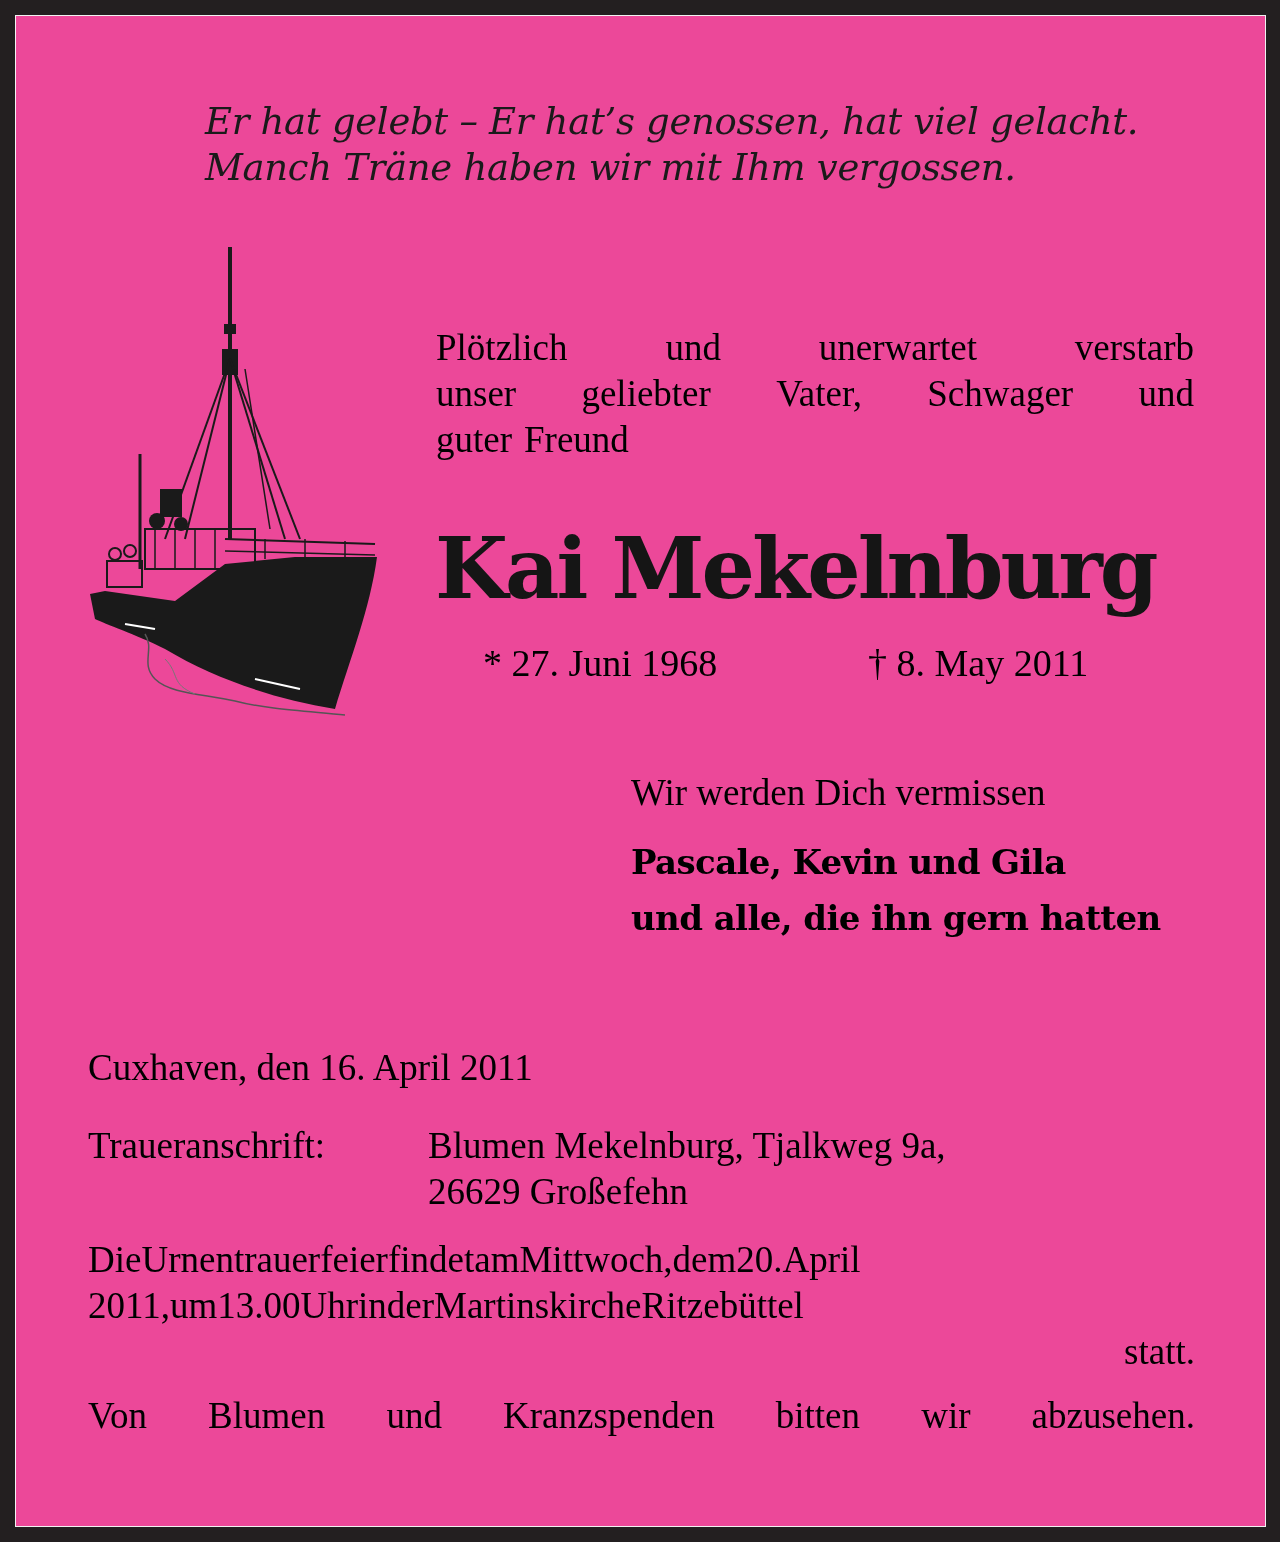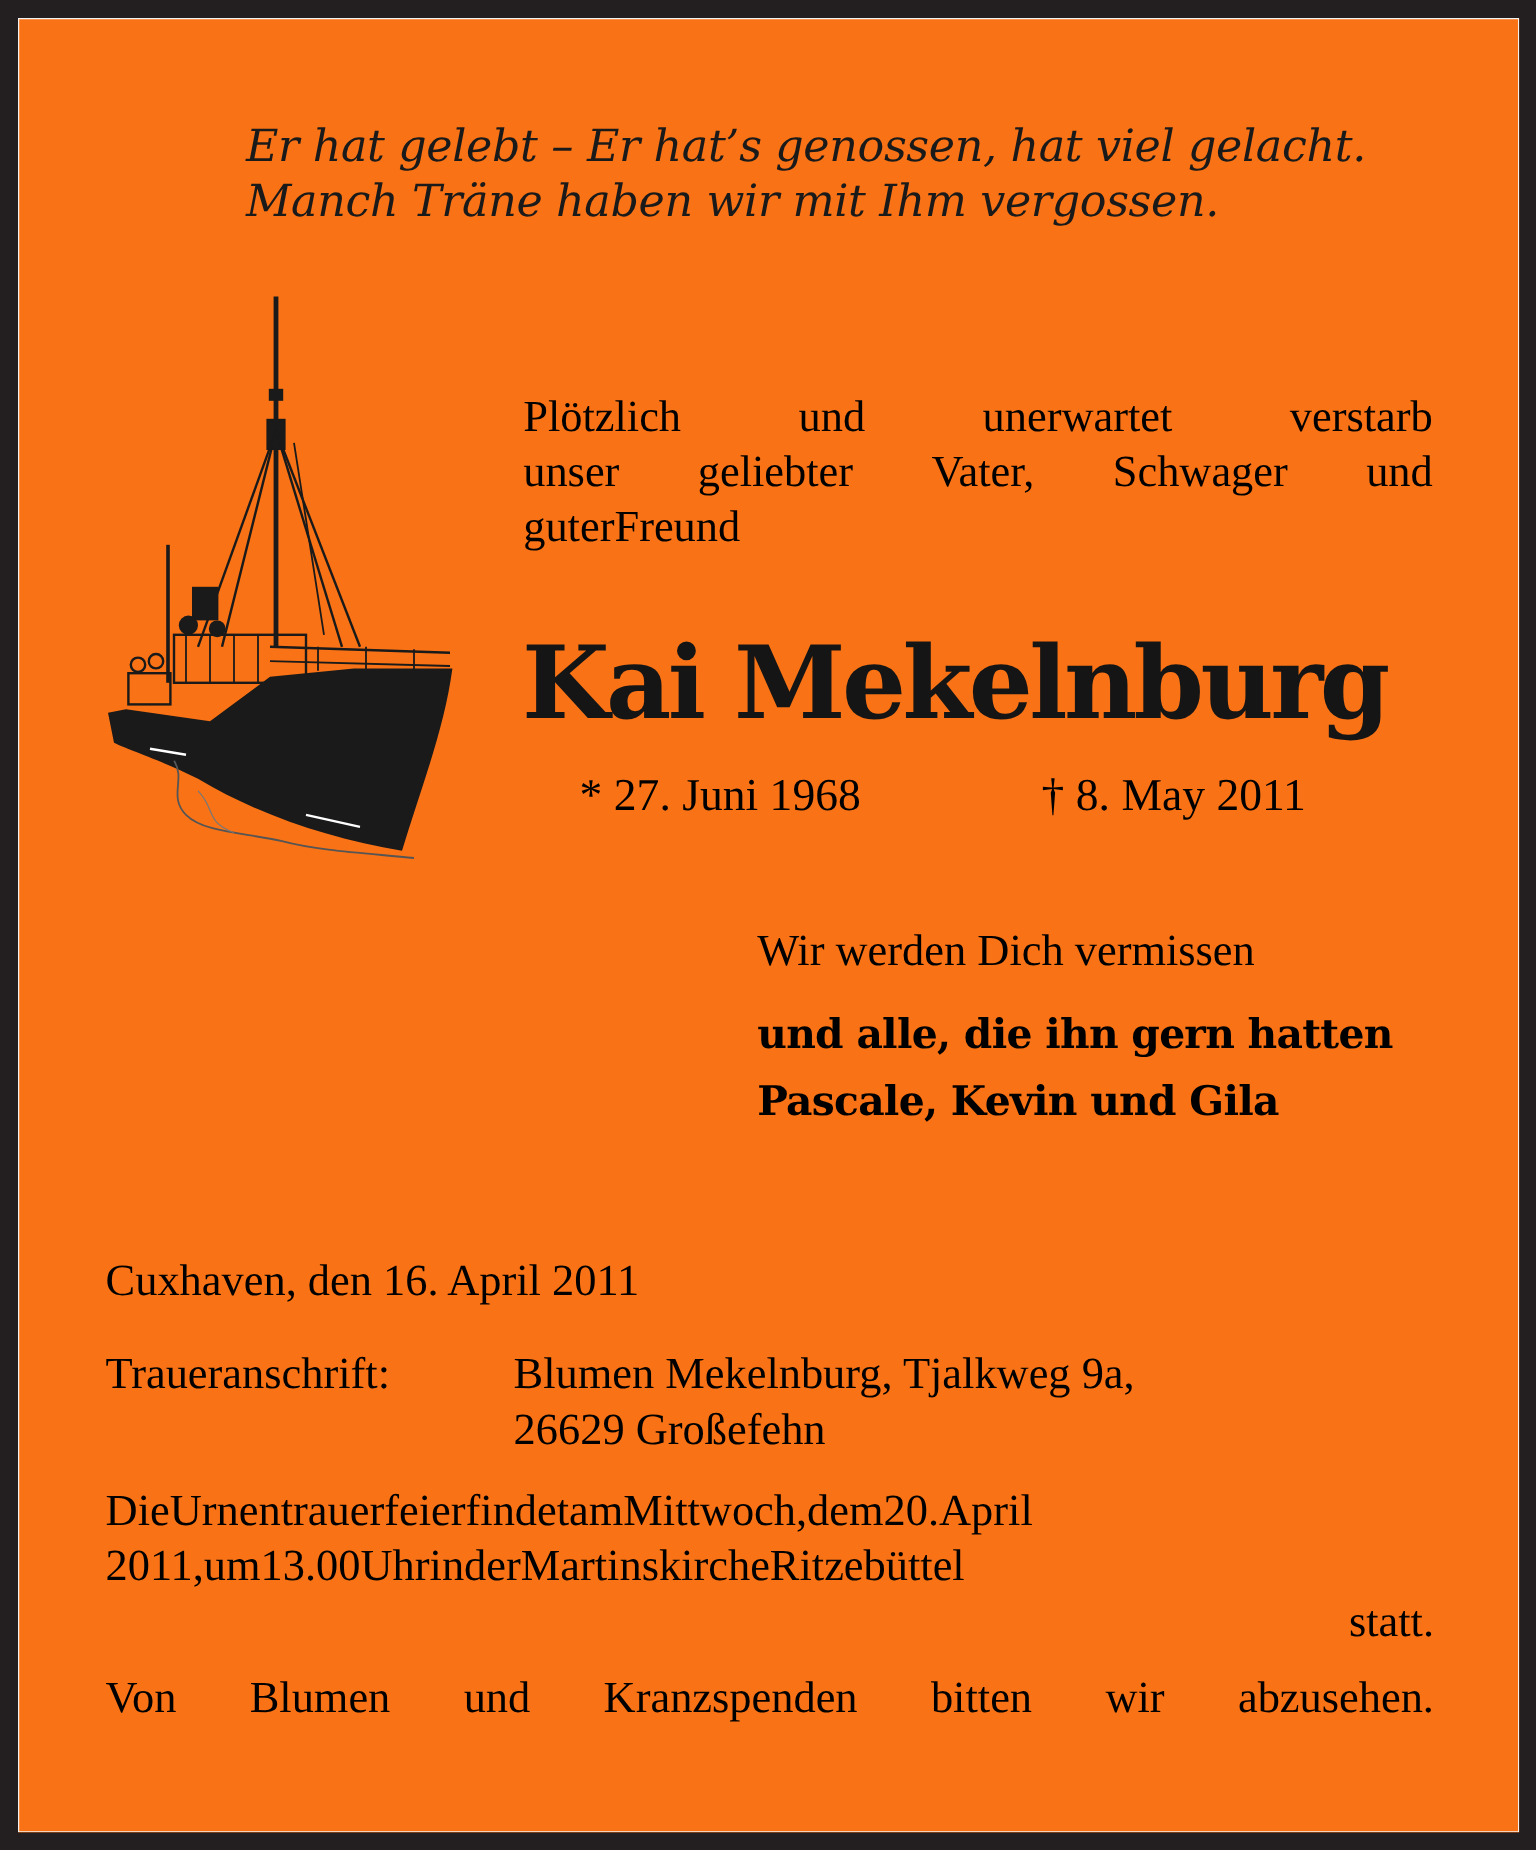--- a/index.html
+++ b/index.html
@@ -12,21 +12,21 @@
     height: 1542px;
     position: relative;
     overflow: hidden;
   }
   .card {
     position: absolute;
     left: 15px;
     top: 15px;
     width: 1251px;
     height: 1512px;
-    background: #f97316;
+    background: #ec4899;
     box-shadow: inset 0 0 0 1px #f2f2f2;
   }
   .serif {
     font-family: "DejaVu Serif", "Liberation Serif", serif;
     color: #1a1a1a;
   }
   .motto {
     position: absolute;
     left: 190px;
     top: 84px;
@@ -53,21 +53,21 @@
     line-height: 46px;
     text-align: justify;
     text-align-last: left;
     font-family: "Liberation Serif", "DejaVu Serif", serif;
   }
   .intro .line {
     display: flex;
     justify-content: space-between;
     white-space: nowrap;
   }
-  .intro .line.last { justify-content: flex-start; gap: 0; }
+  .intro .line.last { justify-content: flex-start; gap: 12px; }
   .name {
     position: absolute;
     left: 420px;
     top: 504px;
     width: 770px;
     font-family: "DejaVu Serif", "Liberation Serif", serif;
     font-weight: bold;
     font-size: 84px;
     line-height: 100px;
     letter-spacing: -3px;
@@ -220,22 +220,22 @@
   <div class="name">Kai Mekelnburg</div>
 
   <div class="dates">
     <span class="born">* 27. Juni 1968</span>
     <span class="died">† 8. May 2011</span>
   </div>
 
   <div class="mourners">
     <div class="miss">Wir werden Dich vermissen</div>
     <div class="names">
+      <div>Pascale, Kevin und Gila</div>
       <div>und alle, die ihn gern hatten</div>
-      <div>Pascale, Kevin und Gila</div>
     </div>
   </div>
 
   <div class="footer">
     <div class="place">Cuxhaven, den 16. April 2011</div>
     <div class="address">
       <span>Traueranschrift:</span>
       <span>Blumen Mekelnburg, Tjalkweg 9a,</span>
       <span></span>
       <span>26629 Großefehn</span>

